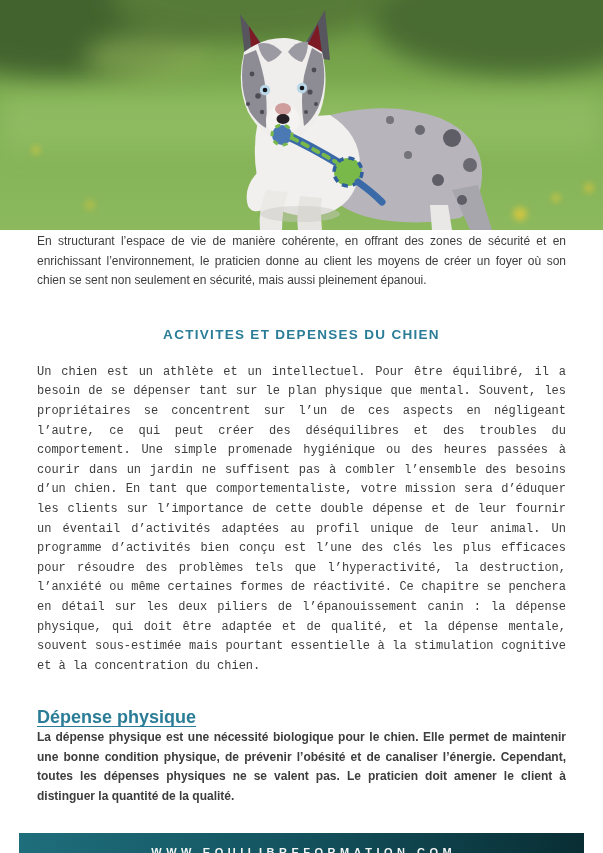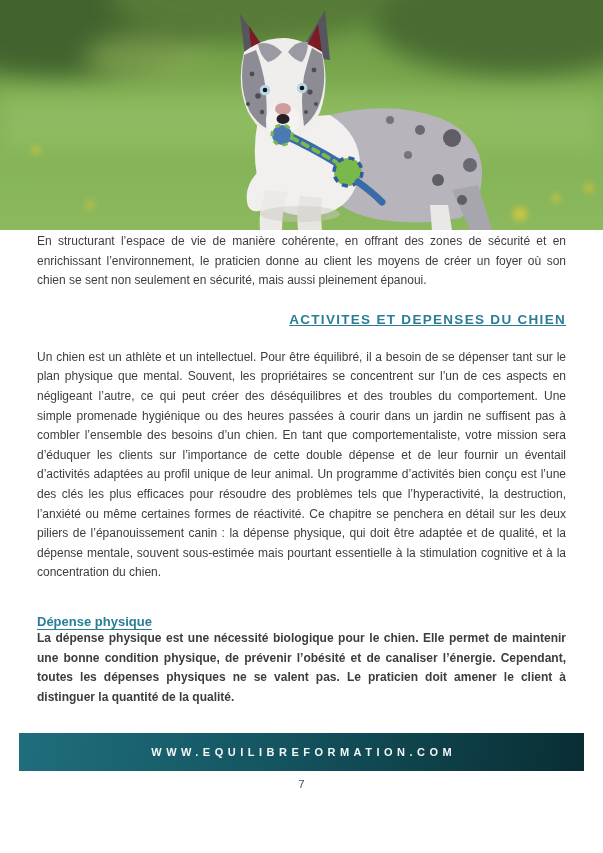--- a/index.html
+++ b/index.html
@@ -26,28 +26,27 @@
     line-height:19.6px;
     text-align:justify;
     color:var(--body-text);
     margin:0;
   }
   .p1{margin-top:26px;}
   .section-heading{
     font-size:13.5px;
     font-weight:bold;
     letter-spacing:1.3px;
-    text-align:right;
+    text-align:center;
     color:var(--accent);
-    margin:21px 0 21px 0;
-    text-decoration:underline;
+    margin:36px 0 21px 0;
   }
-  .p2{margin-top:0;}
+  .p2{margin-top:0;font-family:Liberation Mono, monospace;}
   .subsection-heading{
-    font-size:13px;
+    font-size:18px;
     font-weight:bold;
     color:var(--accent);
     text-decoration:underline;
     text-underline-offset:3px;
     margin:31px 0 0 0;
   }
   .p3{margin-top:26px;font-weight:bold;}
   .footer-bar{
     margin:24px 19px 0 19px;
     height:38px;

